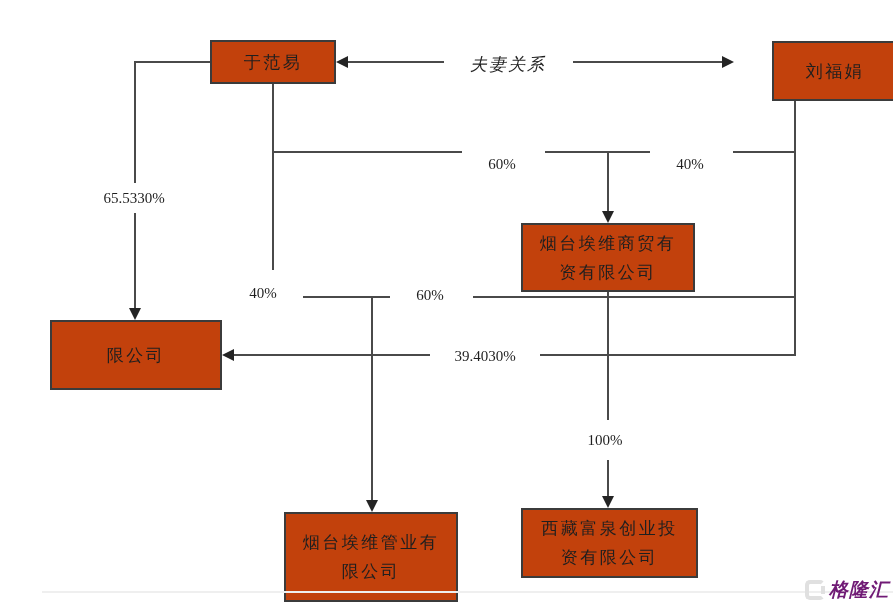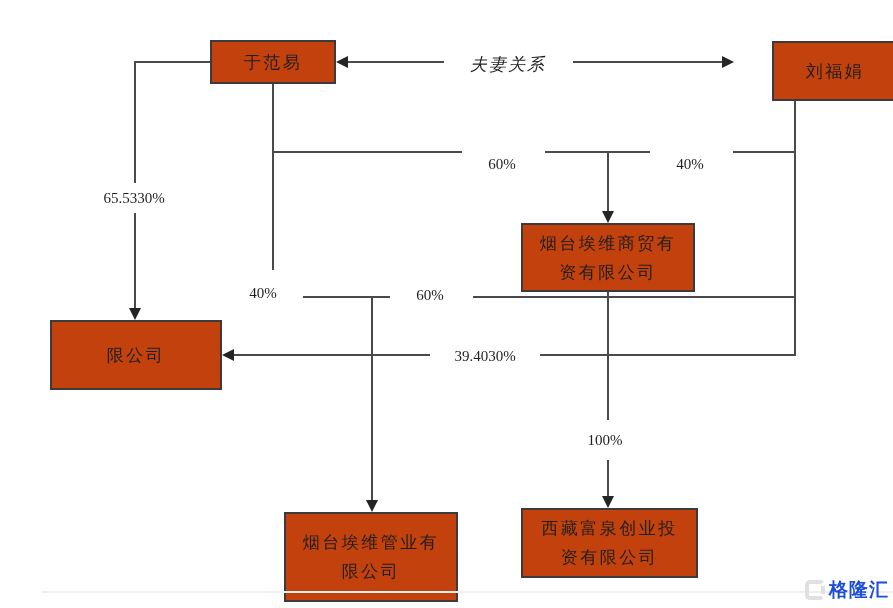--- a/index.html
+++ b/index.html
@@ -36,22 +36,23 @@
   }
   .cn-label{font-size:17px;letter-spacing:2px;}
   .arrow{position:absolute;width:0;height:0;}
   .arrow-down{border-left:6px solid transparent;border-right:6px solid transparent;border-top:12px solid #242424;}
   .arrow-left{border-top:6px solid transparent;border-bottom:6px solid transparent;border-right:12px solid #242424;}
   .arrow-right{border-top:6px solid transparent;border-bottom:6px solid transparent;border-left:12px solid #242424;}
   .divider{position:absolute;left:42px;right:0;top:591px;height:2px;background:#efefef;}
   .watermark{
     position:absolute;right:4px;top:577px;
     display:flex;align-items:center;gap:4px;
-    color:#1d4ed8;
+    color:#701a75;
     font-family:"Liberation Sans","DejaVu Sans",sans-serif;
+    font-style:italic;
   }
   .wm-logo{
     width:20px;height:20px;
     border:4px solid #e0e0e0;
     border-right-color:transparent;
     border-radius:5px;
     box-sizing:border-box;
     position:relative;
   }
   .wm-logo::after{

